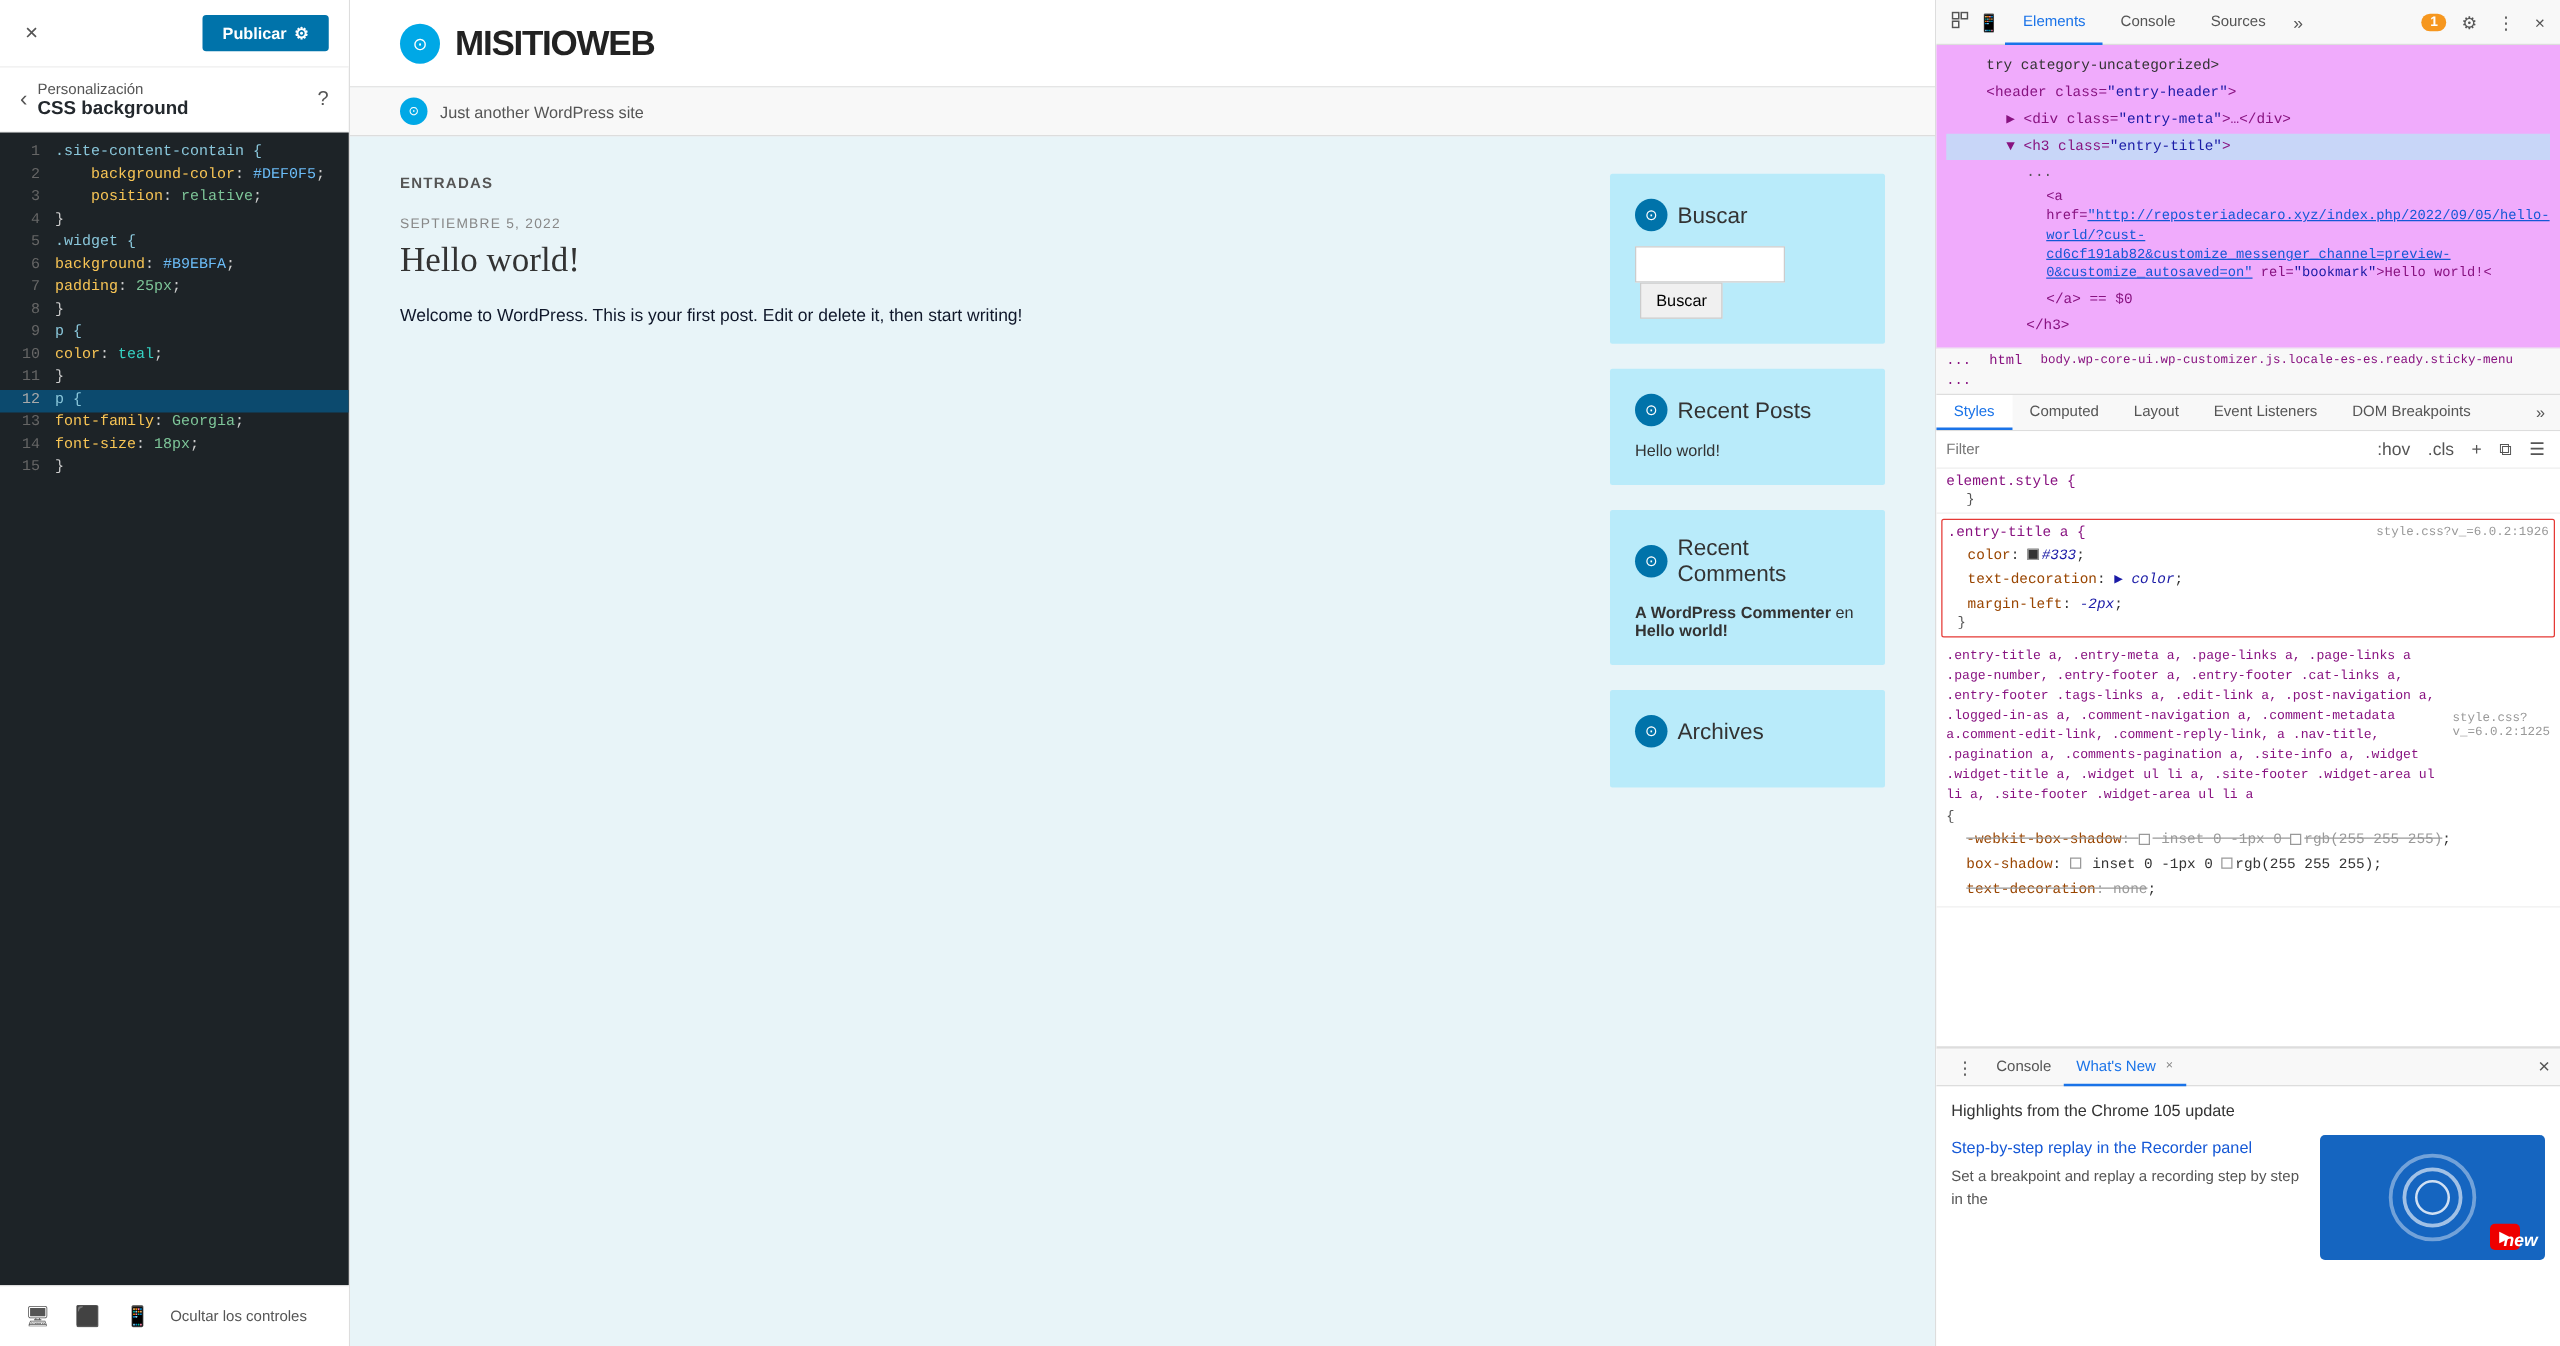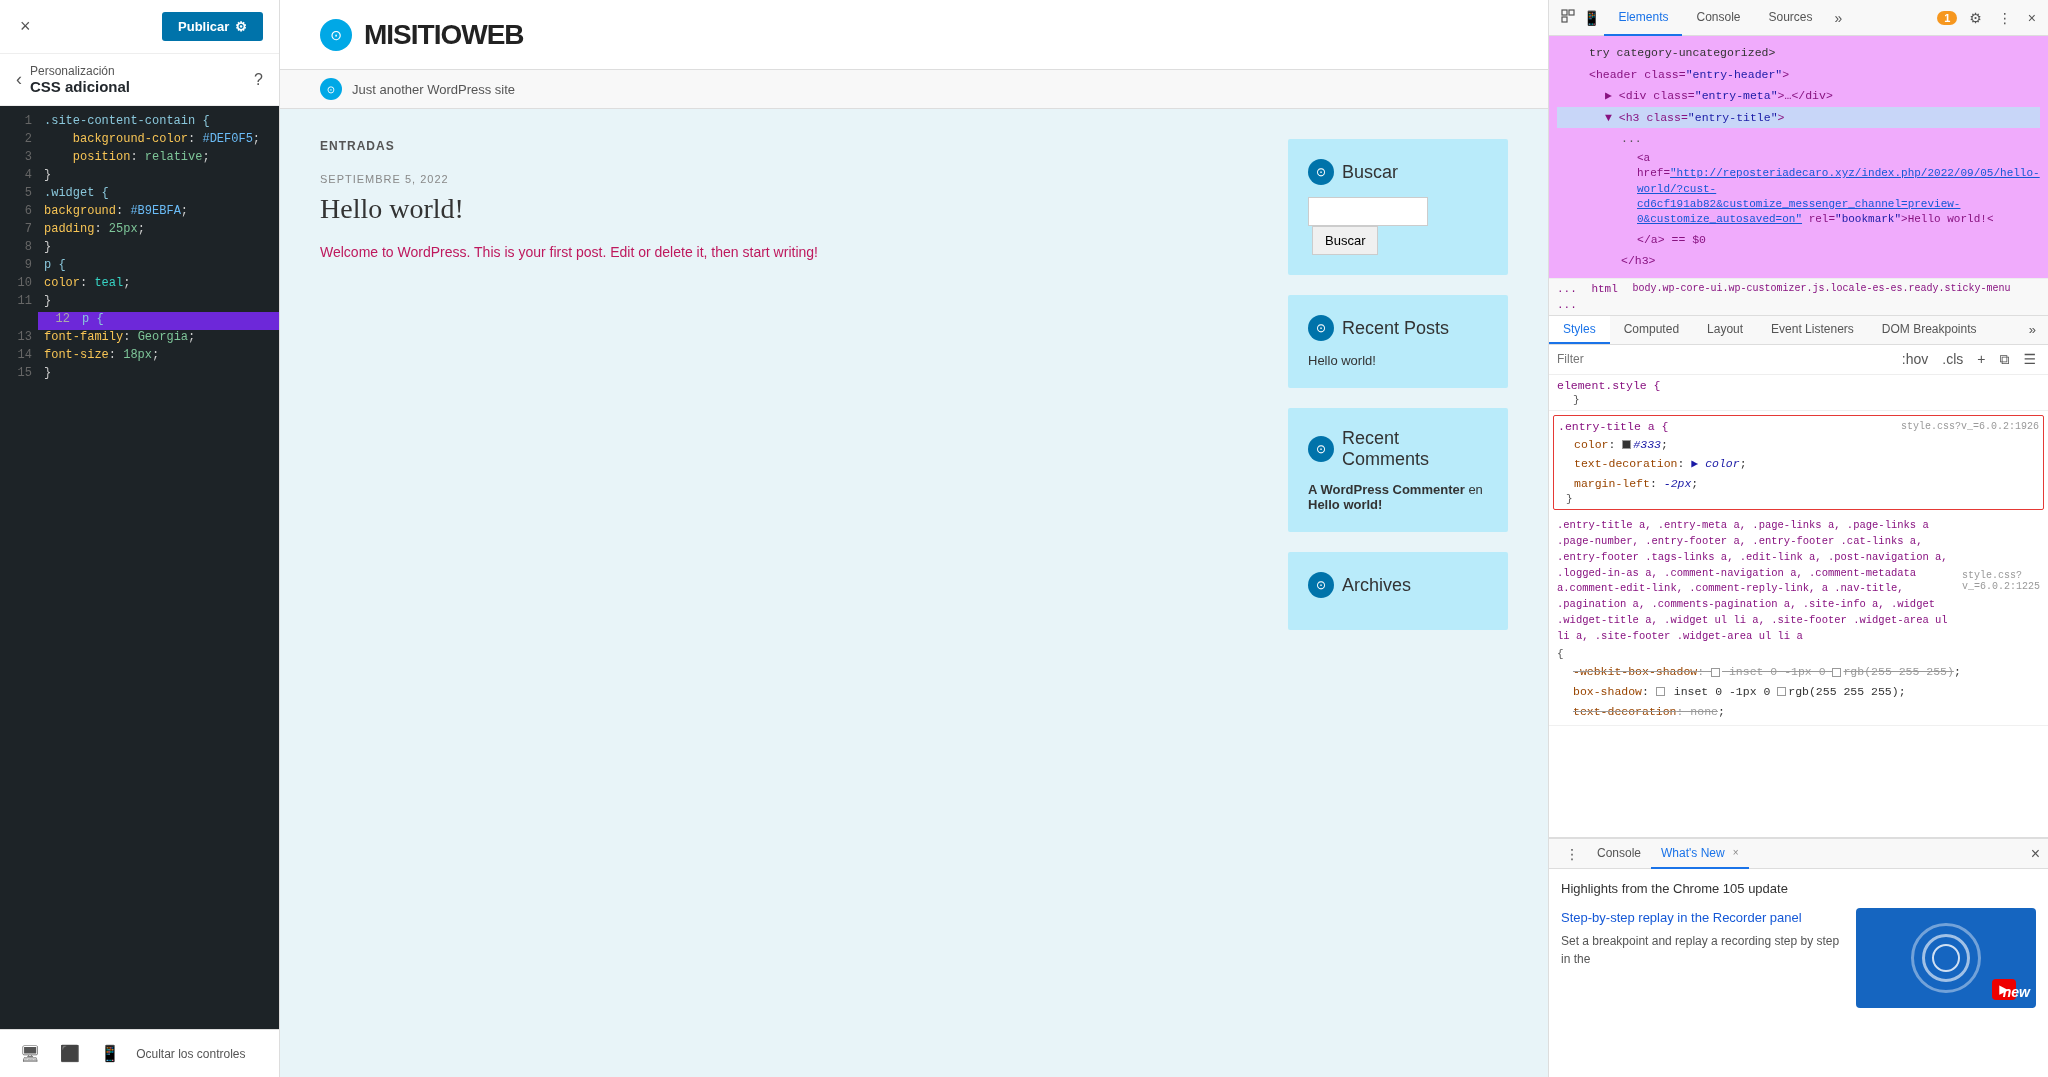--- a/index.html
+++ b/index.html
@@ -87,21 +87,21 @@
       padding: 0 8px;
     }
     .line-num {
       color: #666;
       width: 24px;
       text-align: right;
       margin-right: 12px;
       flex-shrink: 0;
       user-select: none;
     }
-    .code-line.active-line { background: #6d28d9; margin-left: 38px; }
+    .code-line.active-line { background: #0c4a6e; }
     .tok-selector { color: #8ac7db; }
     .tok-property { color: #f8c555; }
     .tok-value { color: #7ec699; }
     .tok-value-blue { color: #6bbcf7; }
     .tok-value-teal { color: #36d3c4; }
     .tok-punctuation { color: #ccc; }
     .customizer-footer {
       padding: 10px 16px;
       border-top: 1px solid #ddd;
       background: #fff;
@@ -194,21 +194,21 @@
       margin-bottom: 8px;
     }
     .wp-post-title {
       font-size: 28px;
       color: #333;
       font-weight: 400;
       margin-bottom: 16px;
       font-family: Georgia, serif;
     }
     .wp-post-excerpt {
-      color: #be185d;
+      color: #0f172a;
       font-size: 14px;
       line-height: 1.7;
     }
     .wp-sidebar {
       width: 220px;
       flex-shrink: 0;
     }
     .wp-widget {
       background: #b9ebfa;
       padding: 20px;
@@ -598,21 +598,21 @@
       <button class="btn-publicar">
         <span>Publicar</span>
         <span>⚙</span>
       </button>
     </div>
   </div>
   <div class="customizer-nav">
     <button class="back-btn">‹</button>
     <div class="customizer-section-title">
       <span class="section-label">Personalización</span>
-      <span class="section-name">CSS adicional</span>
+      <span class="section-name">CSS background</span>
     </div>
     <button class="help-btn">?</button>
   </div>
   <div class="code-editor">
     <div class="code-line">
         <span class="line-num">1</span>
         <span class="tok-selector">.site-content-contain {</span>
       </div>
     <div class="code-line">
         <span class="line-num">2</span>

